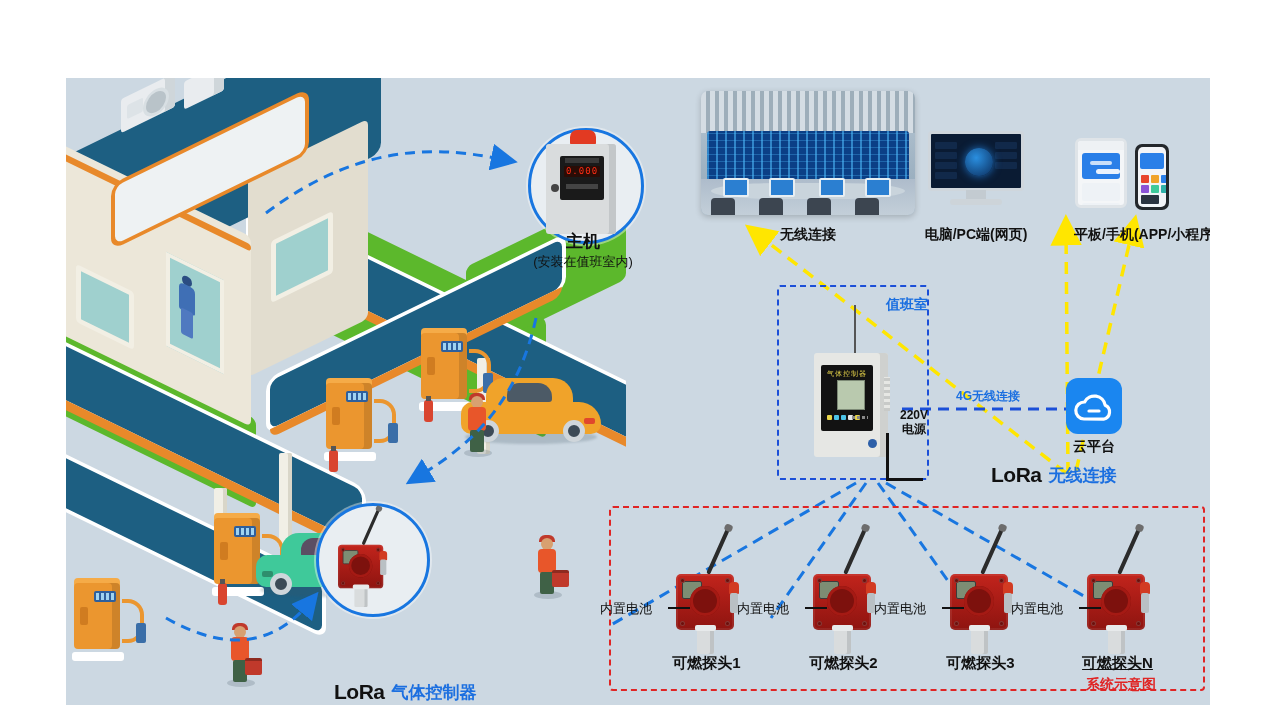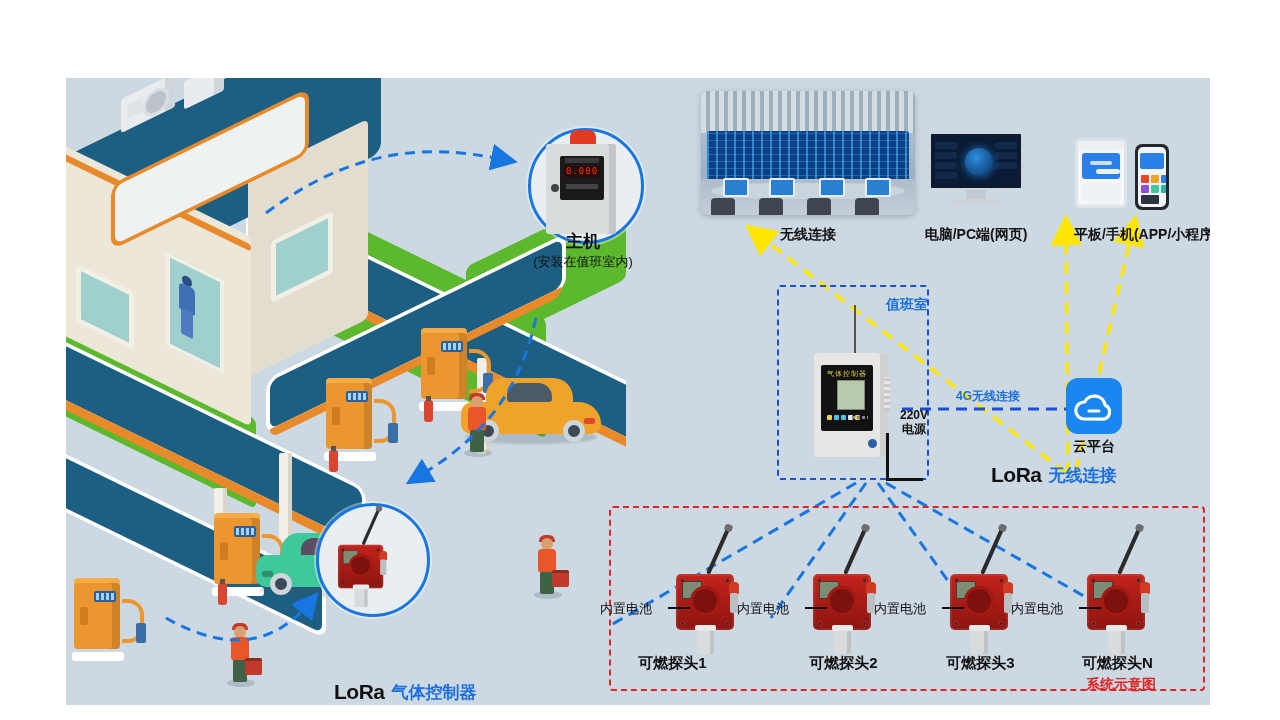--- a/index.html
+++ b/index.html
@@ -564,21 +564,21 @@
         <div class="det-screw" style="right:4px;bottom:4px;"></div>
       </div>
       <div class="det-alarm">
         <div class="cap"></div>
         <div class="stem"></div>
       </div>
       <div class="det-tube"></div>
     </div>
     <div class="cap-label" style="left:534px;top:522px;">内置电池</div>
     <div class="lead" style="left:602px;top:529px;width:22px;"></div>
-    <div class="det-name" style="left:554px;top:576px;width:105px;">可燃探头1</div>
+    <div class="det-name" style="left:588px;top:576px;width:105px;">可燃探头1</div>
 
     <div class="detector" style="left:747px;top:490px;">
       <div class="det-ant"></div>
       <div class="det-body">
         <div class="det-lcd"></div>
         <div class="det-ring"></div>
         <div class="det-screw" style="left:4px;top:4px;"></div>
         <div class="det-screw" style="right:4px;top:4px;"></div>
         <div class="det-screw" style="left:4px;bottom:4px;"></div>
         <div class="det-screw" style="right:4px;bottom:4px;"></div>
@@ -624,18 +624,18 @@
         <div class="det-screw" style="right:4px;bottom:4px;"></div>
       </div>
       <div class="det-alarm">
         <div class="cap"></div>
         <div class="stem"></div>
       </div>
       <div class="det-tube"></div>
     </div>
     <div class="cap-label" style="left:945px;top:522px;">内置电池</div>
     <div class="lead" style="left:1013px;top:529px;width:22px;"></div>
-    <div class="det-name" style="left:999px;top:576px;width:105px;">可燃探头N</div>
+    <div class="det-name" style="left:999px;top:576px;width:105px;text-decoration:underline;">可燃探头N</div>
 
     <div class="site-name" style="left:1020px;top:598px;">系统示意图</div>
 
   </div>
 </div>
 
 </body></html>

